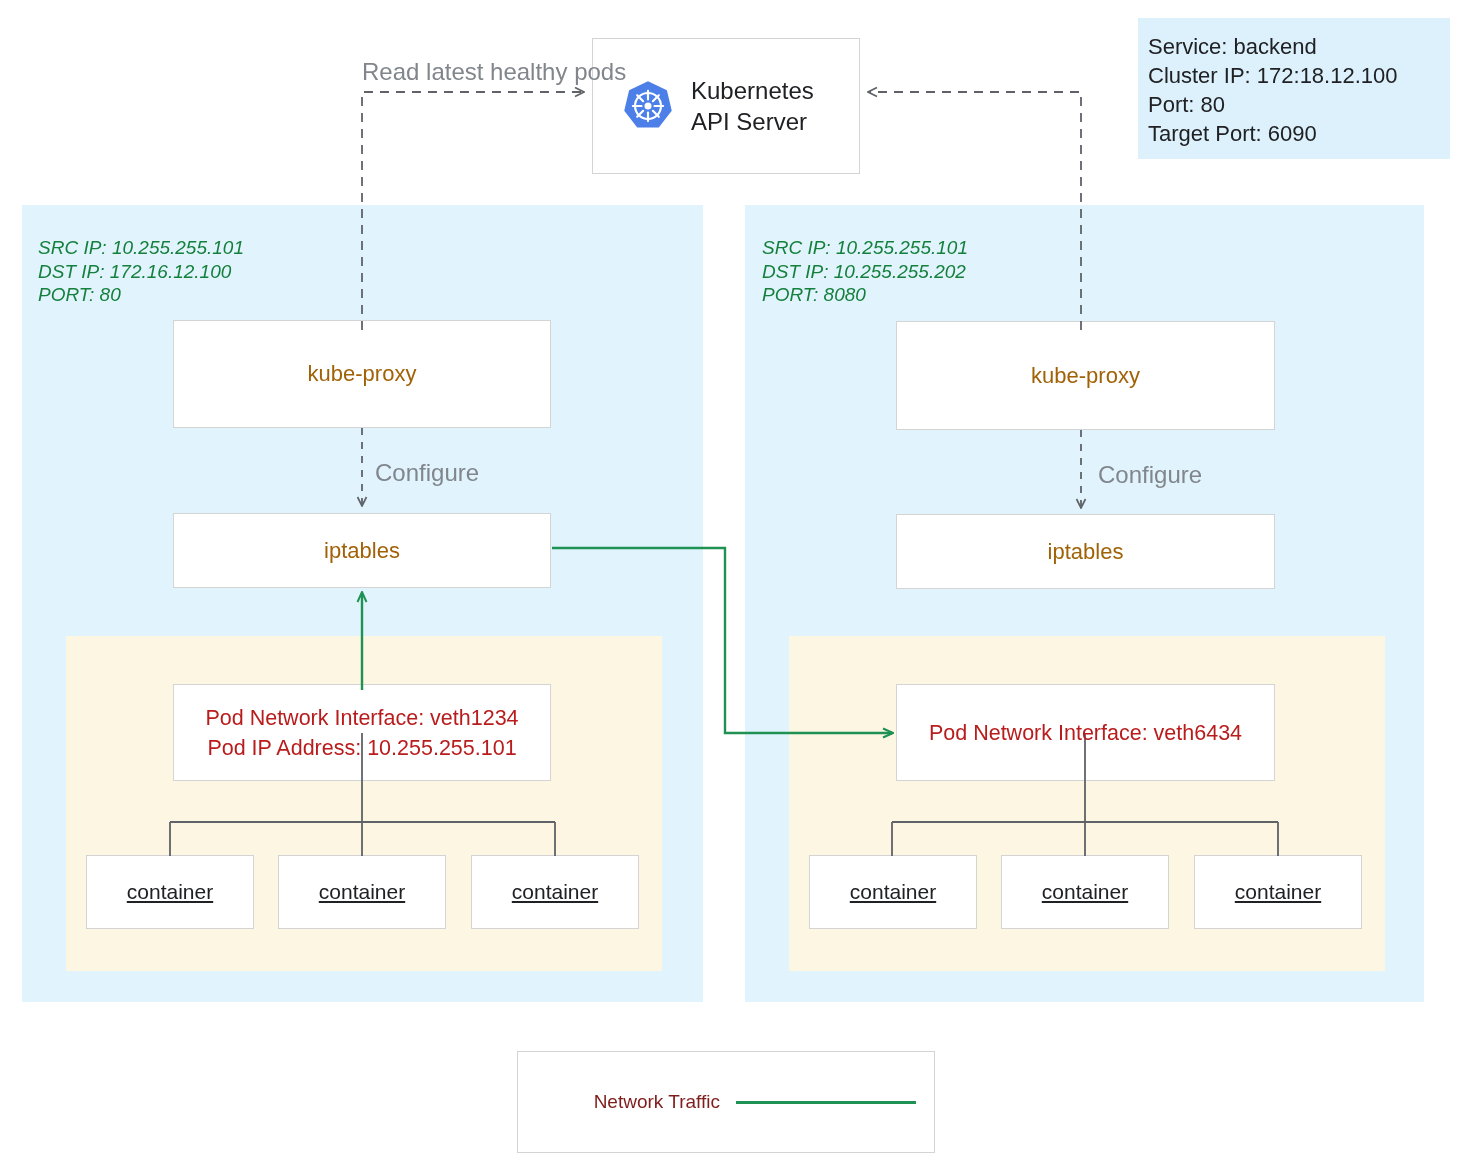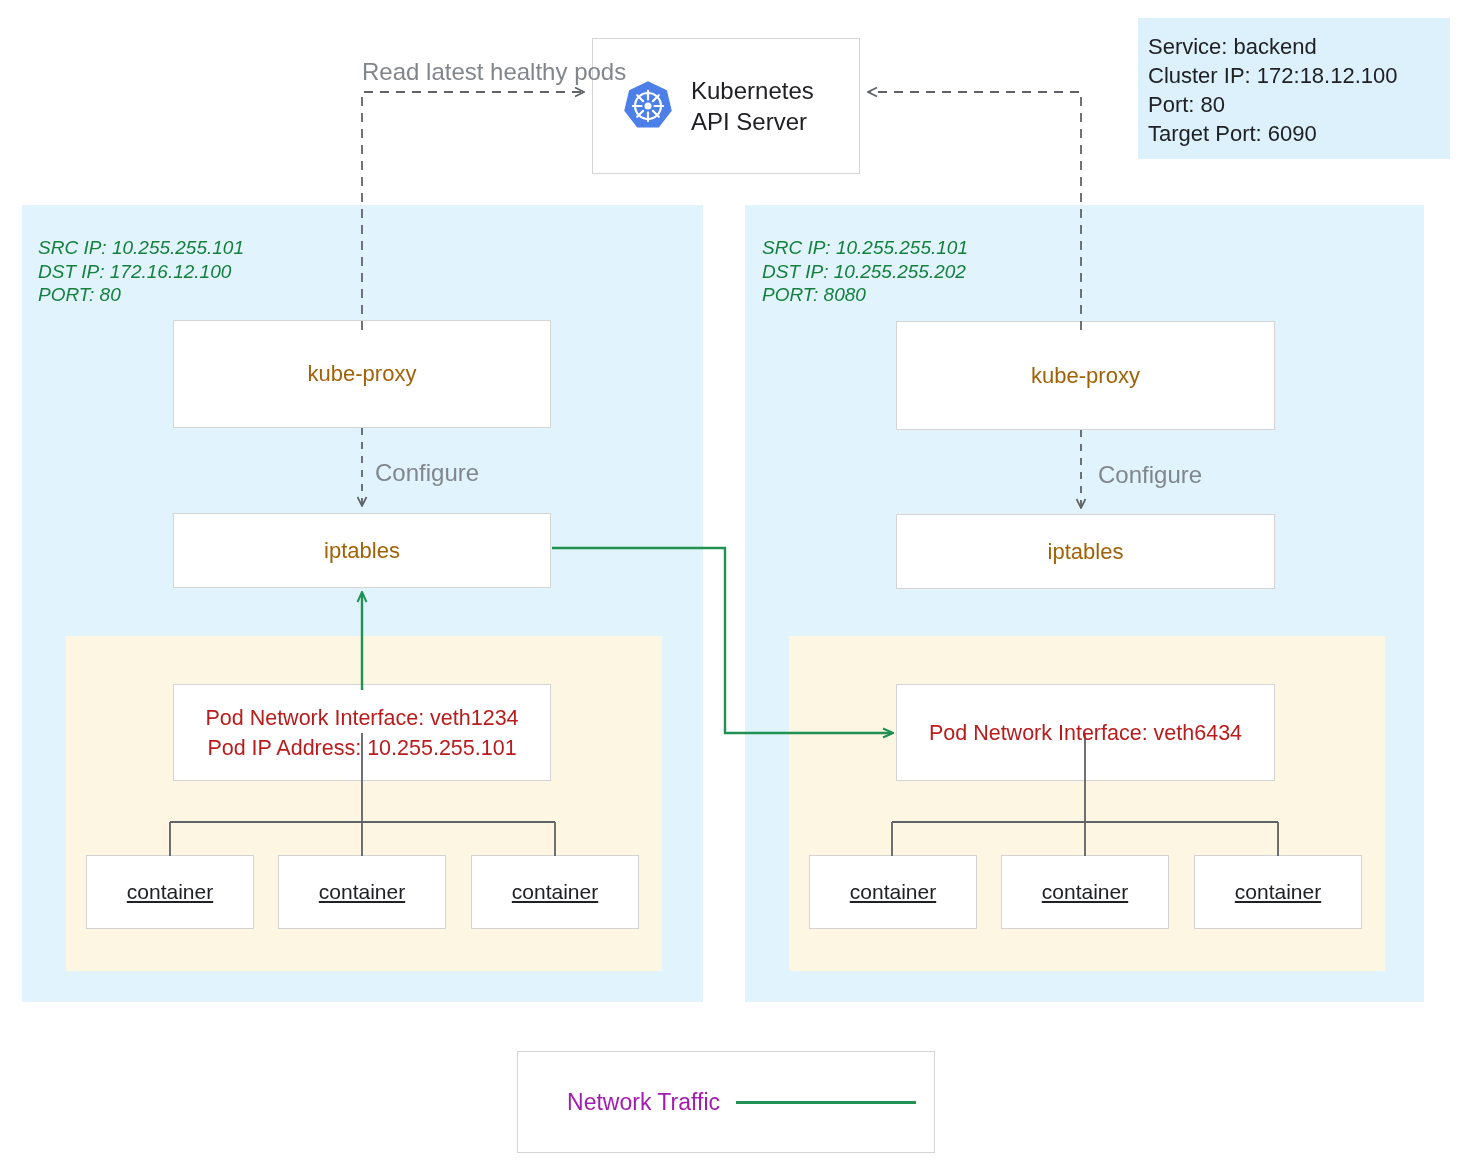--- a/index.html
+++ b/index.html
@@ -125,22 +125,22 @@
     gap: 8px;
     padding: 0 18px 0 0;
   }
   .legend-row {
     display: flex;
     align-items: center;
     justify-content: flex-end;
     gap: 16px;
   }
   .legend-text {
-    color: #a21caf;
-    font-size: 23px;
+    color: #7f1d1d;
+    font-size: 19px;
     white-space: nowrap;
     text-align: center;
   }
   .legend-swatch { width: 180px; height: 3px; flex: 0 0 auto; }
 
   
   #wires {
     position: absolute;
     left: 0; top: 0;
     width: 1472px; height: 1172px;

